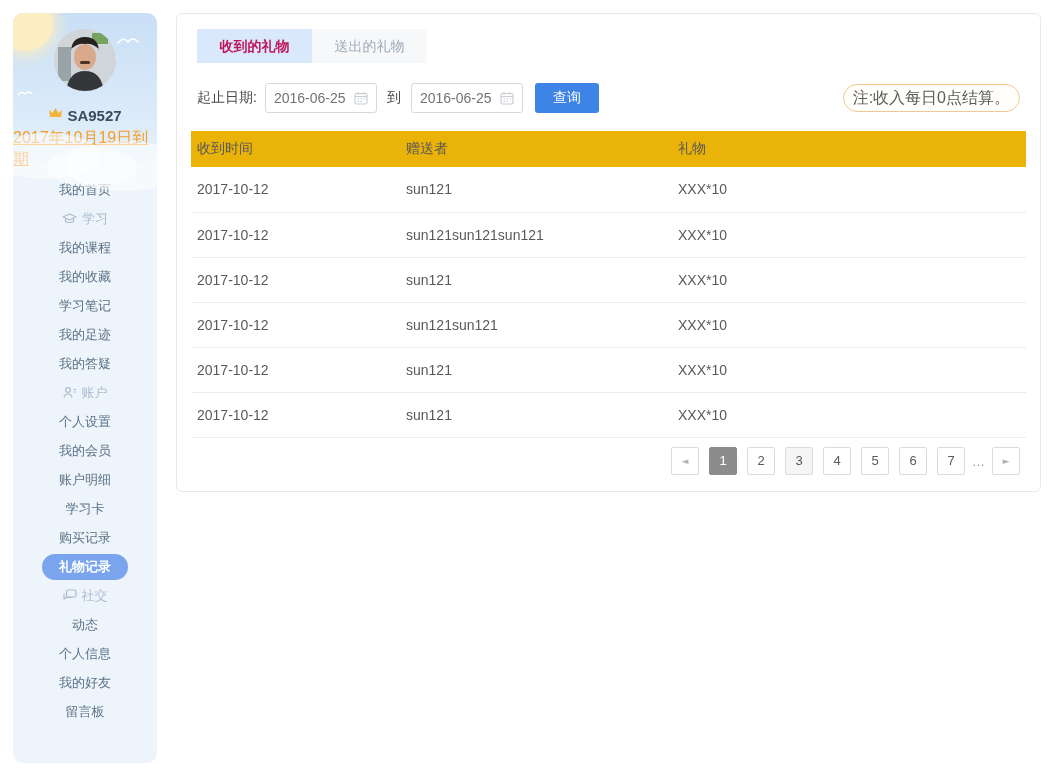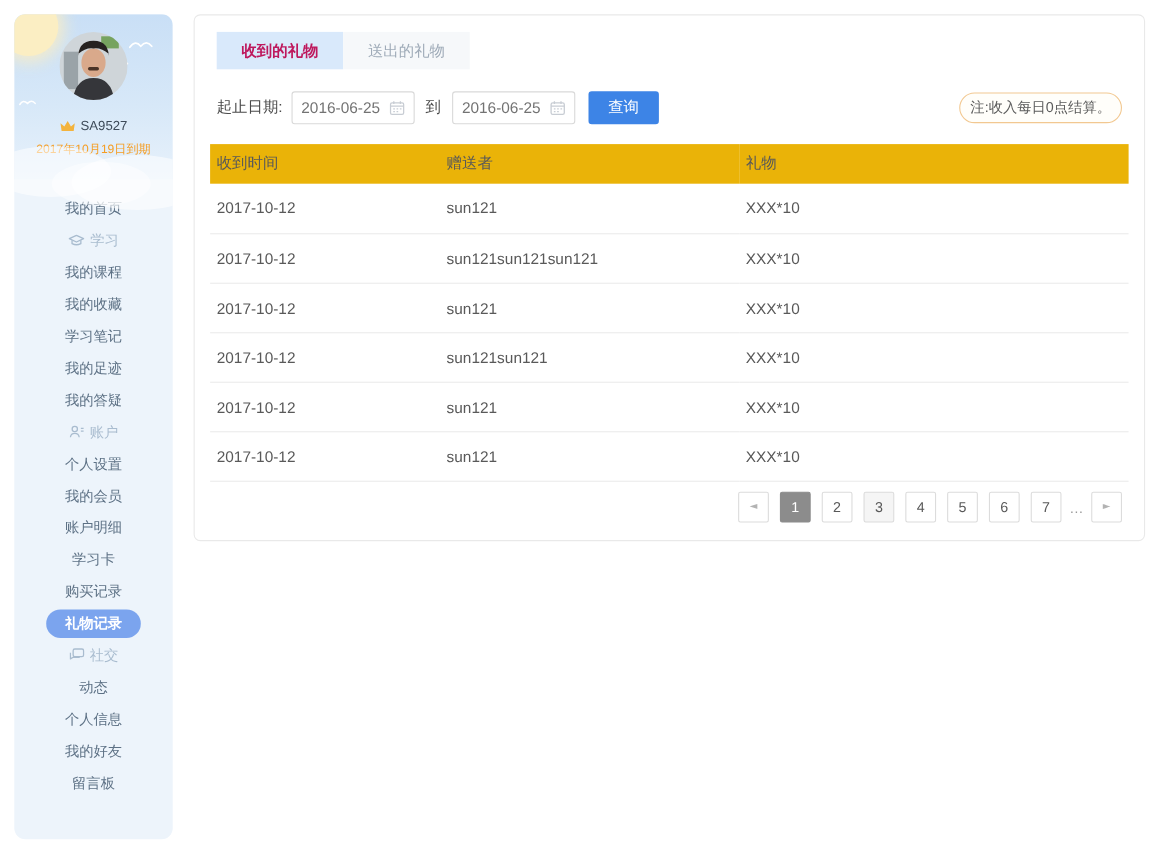--- a/index.html
+++ b/index.html
@@ -29,26 +29,26 @@
   .bird { position:absolute; }
   .bird.b1 { right:18px; top:22px; }
   .bird.b2 { right:40px; top:40px; }
   .bird.b3 { left:4px;  top:76px; }
   .avatar {
     position:absolute; top:16px; left:50%; transform:translateX(-50%);
     width:62px; height:62px; border-radius:50%; overflow:hidden;
   }
   .uname {
     position:absolute; top:94px; left:0; width:100%;
-    display:flex; align-items:flex-end; justify-content:center; gap:4px;
-    font-size:12px; font-weight:normal; color:#3d4a59;
+    display:flex; align-items:flex-start; justify-content:center; gap:4px;
+    font-size:15px; font-weight:bold; color:#3d4a59;
   }
   .expiry {
-    position:absolute; top:115px; left:0; width:100%; text-align:center;
-    font-size:11px; color:#f59d23;
+    position:absolute; top:115px; left:0; width:100%; text-align:left;
+    font-size:16px; color:#f59d23;text-decoration:underline;
   }
   .menu { padding-top:12px; }
   .mi {
     height:29px; line-height:29px; text-align:center;
     font-size:13px; color:#5d7185; cursor:pointer;
   }
   .mi.section {
     display:flex; align-items:center; justify-content:center; gap:5px;
     color:#a9bccf; cursor:default;
   }
@@ -86,21 +86,21 @@
   .to-label { color:#4a4a4a; }
   .dinput.second { margin-left:10px; }
   .btn-search {
     width:64px; height:30px; margin-left:12px; border:none; border-radius:3px;
     background:#3d84e6; color:#ffffff; font-size:14px; cursor:pointer;
     font-family:"Liberation Sans","DejaVu Sans",sans-serif;
   }
   .note {
     position:absolute; right:20px; top:70px; height:28px; line-height:26px;
     padding:0 9px; border:1px solid #f2c891; border-radius:14px;
-    background:#fffefa; font-size:13px; color:#5c5c5c;
+    background:#fffefa; font-size:16px; color:#5c5c5c;
   }
 
   .gift-table { position:absolute; left:14px; right:14px; top:117px; }
   table { width:100%; border-collapse:collapse; font-size:14px; color:#595959; }
   thead th {
     background:#eab308; height:36px; font-weight:normal; text-align:left;
     padding-left:6px; color:#595959;
   }
   tbody td { height:45px; padding-left:6px; }
   tbody tr { border-bottom:1px solid #ececec; }

